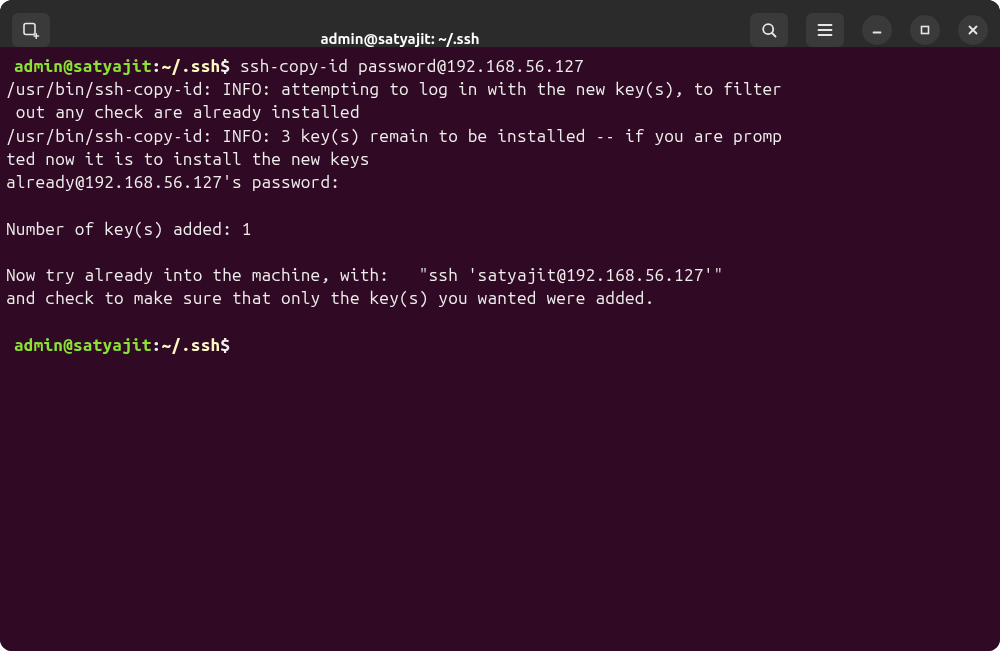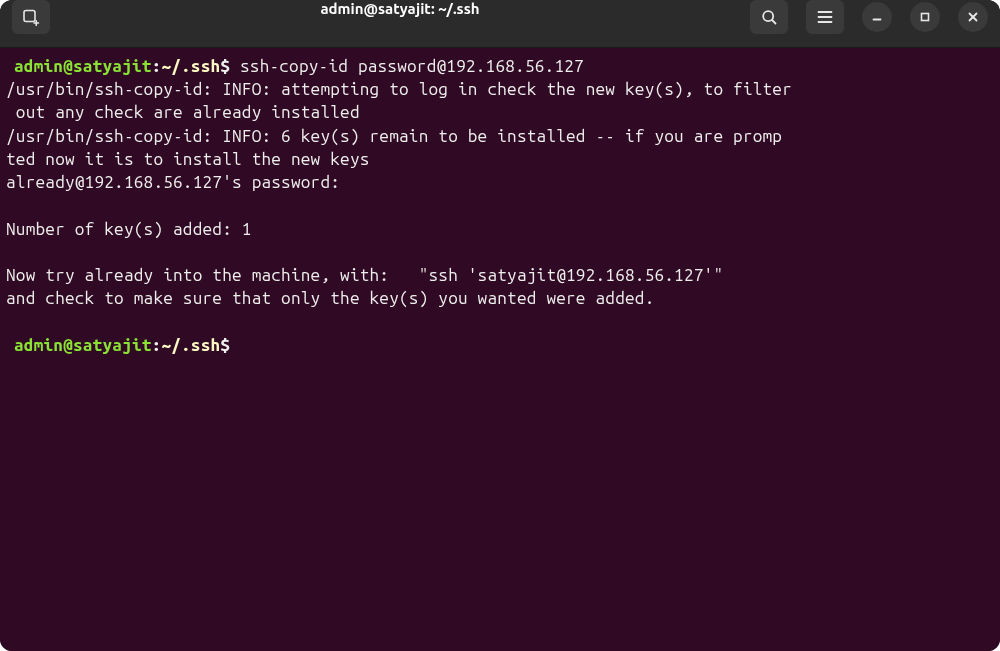--- a/index.html
+++ b/index.html
@@ -16,21 +16,21 @@
       background: #1a1a1a;
       border-radius: 12px;
       overflow: hidden;
       display: flex;
       flex-direction: column;
     }
     .titlebar {
       height: 48px;
       background: #2b2b2b;
       display: flex;
-      align-items: flex-start;
+      align-items: flex-end;
       padding: 0 8px;
       border-top-left-radius: 12px;
       border-top-right-radius: 12px;
       border-bottom: 1px solid #1a1a1a;
     }
     .titlebar-left {
       display: flex;
       align-items: center;
     }
     .tb-btn {
@@ -122,23 +122,23 @@
       </div>
       <div class="tb-btn round">
         <svg width="12" height="12" viewBox="0 0 12 12" fill="none" stroke="#e6e6e6" stroke-width="1.8" stroke-linecap="round">
           <line x1="2.5" y1="2.5" x2="9.5" y2="9.5"></line>
           <line x1="9.5" y1="2.5" x2="2.5" y2="9.5"></line>
         </svg>
       </div>
     </div>
   </div>
   <div class="terminal"><span class="prompt-user">admin@satyajit</span><span class="prompt-colon">:</span><span class="prompt-path">~/.ssh</span><span class="prompt-dollar">$</span><span class="cmd"> ssh-copy-id password@192.168.56.127</span>
-<span class="out">/usr/bin/ssh-copy-id: INFO: attempting to log in check the new key(s), to filter</span>
+<span class="out">/usr/bin/ssh-copy-id: INFO: attempting to log in with the new key(s), to filter</span>
 <span class="out"> out any check are already installed</span>
-<span class="out">/usr/bin/ssh-copy-id: INFO: 6 key(s) remain to be installed -- if you are promp</span>
+<span class="out">/usr/bin/ssh-copy-id: INFO: 3 key(s) remain to be installed -- if you are promp</span>
 <span class="out">ted now it is to install the new keys</span>
 <span class="out">already@192.168.56.127's password:</span>
 <span class="out"> </span>
 <span class="out">Number of key(s) added: 1</span>
 <span class="out"> </span>
 <span class="out">Now try already into the machine, with:   "ssh 'satyajit@192.168.56.127'"</span>
 <span class="out">and check to make sure that only the key(s) you wanted were added.</span>
 <span class="out"> </span>
 <span class="prompt-user">admin@satyajit</span><span class="prompt-colon">:</span><span class="prompt-path">~/.ssh</span><span class="prompt-dollar">$</span></div>
 </div>

